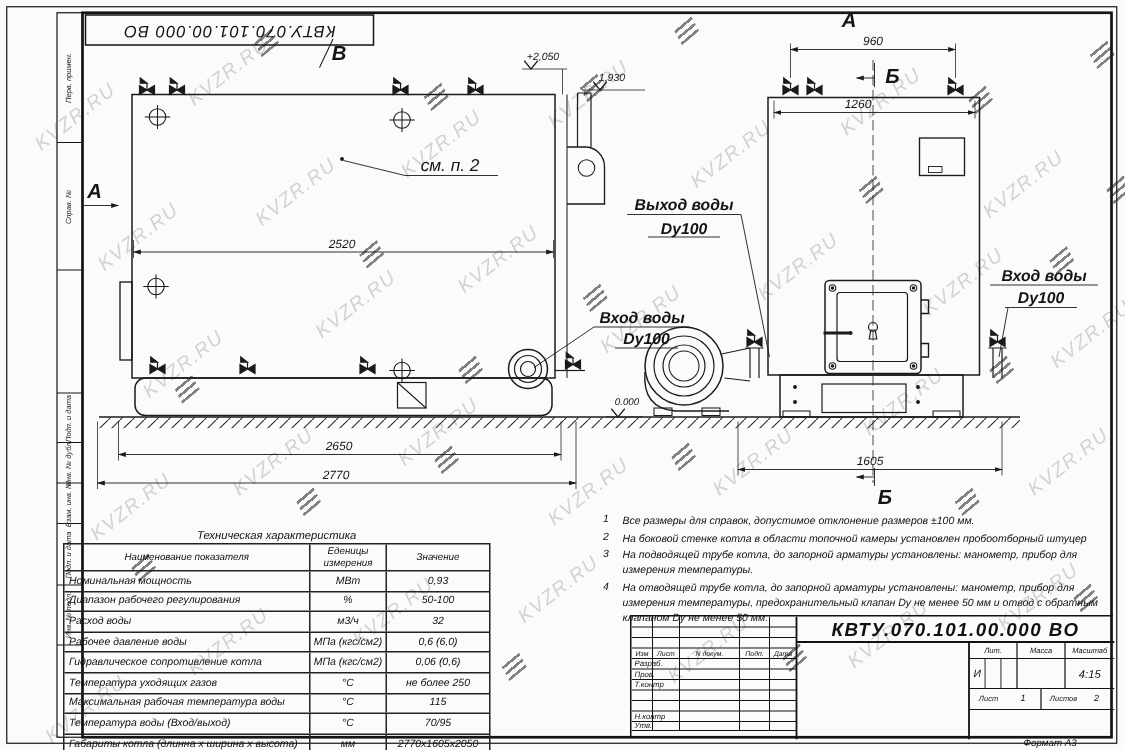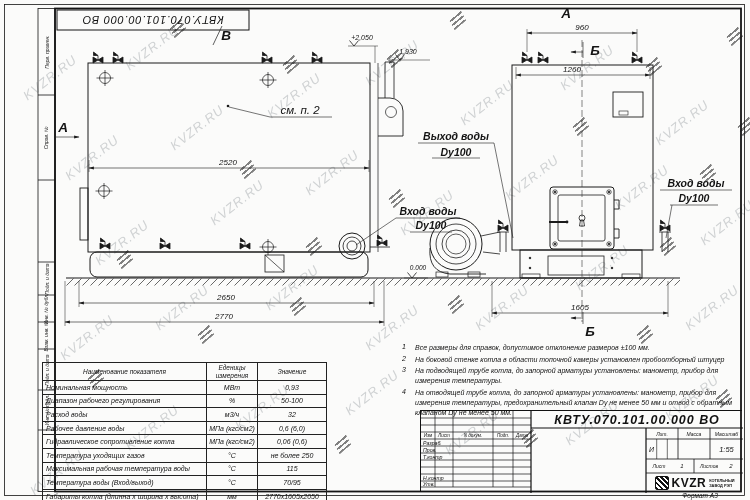--- a/index.html
+++ b/index.html
@@ -322,20 +322,21 @@
   <div class="scell" style="left:38px;top:322px;height:27px;">
       <span>Взам. инв. №</span>
     </div>
   <div class="scell" style="left:38px;top:349px;height:41px;">
       <span>Подп. и дата</span>
     </div>
   <div class="scell" style="left:38px;top:390px;height:40px;">
       <span>Инв. № подл.</span>
     </div>
 
+  <div class="ttitle">Техническая характеристика</div>
   <div class="ttab">
     <div class="trow thead">
       <div class="c1">Наименование показателя</div>
       <div class="c2">Еденицы измерения</div>
       <div class="c3">Значение</div>
     </div>
     <div class="trow">
         <div class="c1">Номинальная мощность</div>
         <div class="c2">МВт</div>
         <div class="c3">0,93</div>
@@ -419,29 +420,21 @@
     <span class="tb-s" style="left:92px;top:21px;width:18px;height:7px;font-size:4.6px;">Дата</span>
     <span class="tb-s tb-left" style="left:0;top:28px;width:32px;height:7px;">Разраб.</span>
     <span class="tb-s tb-left" style="left:0;top:35px;width:32px;height:7px;">Пров.</span>
     <span class="tb-s tb-left" style="left:0;top:42px;width:32px;height:7px;">Т.контр</span>
     <span class="tb-s tb-left" style="left:0;top:63px;width:32px;height:7px;">Н.контр</span>
     <span class="tb-s tb-left" style="left:0;top:70px;width:32px;height:6px;">Утв.</span>
     <span class="tb-s" style="left:225px;top:17px;width:32px;height:11px;font-size:5px;">Лит.</span>
     <span class="tb-s" style="left:257px;top:17px;width:32px;height:11px;font-size:5px;">Масса</span>
     <span class="tb-s" style="left:289px;top:17px;width:33px;height:11px;font-size:5px;">Масштаб</span>
     <span class="tb-s" style="left:225px;top:28px;width:11px;height:20px;font-size:7px;">И</span>
-    <span class="tb-s" style="left:289px;top:28px;width:33px;height:20px;font-size:7.5px;">1:55</span>
+    <span class="tb-s" style="left:289px;top:28px;width:33px;height:20px;font-size:7.5px;">4:15</span>
     <span class="tb-s" style="left:227px;top:48px;width:22px;height:14px;font-size:5px;">Лист</span>
     <span class="tb-s" style="left:252px;top:48px;width:18px;height:14px;font-size:6px;">1</span>
     <span class="tb-s" style="left:275px;top:48px;width:26px;height:14px;font-size:5px;">Листов</span>
     <span class="tb-s" style="left:302px;top:48px;width:16px;height:14px;font-size:6px;">2</span>
-    <div class="tb-s logocell" style="left:225px;top:62px;width:97px;height:20px;">
-      <span class="logoglyph"></span>
-      <span class="logotxt">KVZR</span>
-      <span class="logosub">
-        <span>КОТЕЛЬНЫЙ</span>
-        <span>ЗАВОД РЭП</span>
-      </span>
-    </div>
   </div>
 
   <div class="fmt">Формат  А3</div>
 </div>
 
 </body></html>

